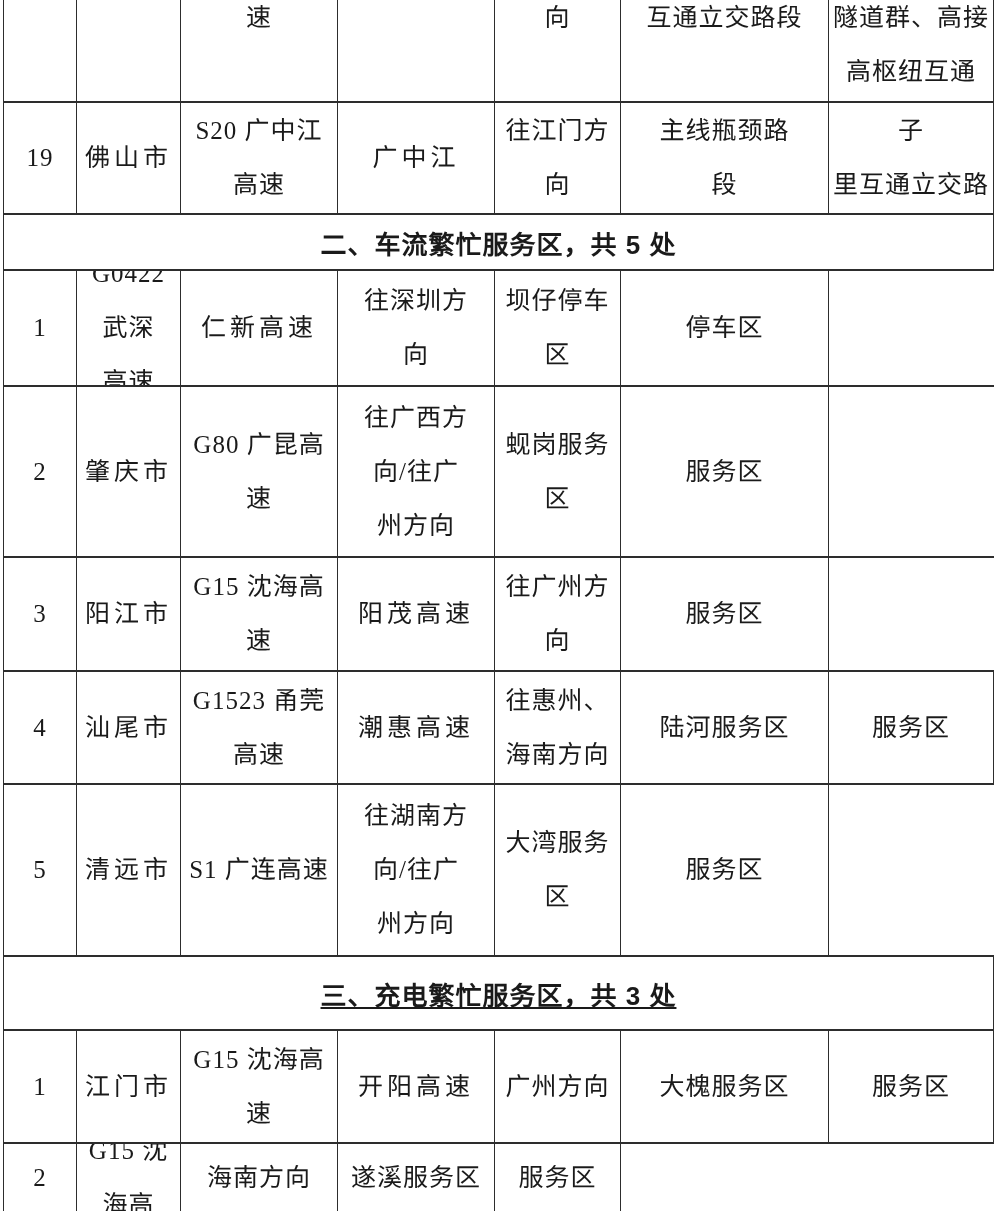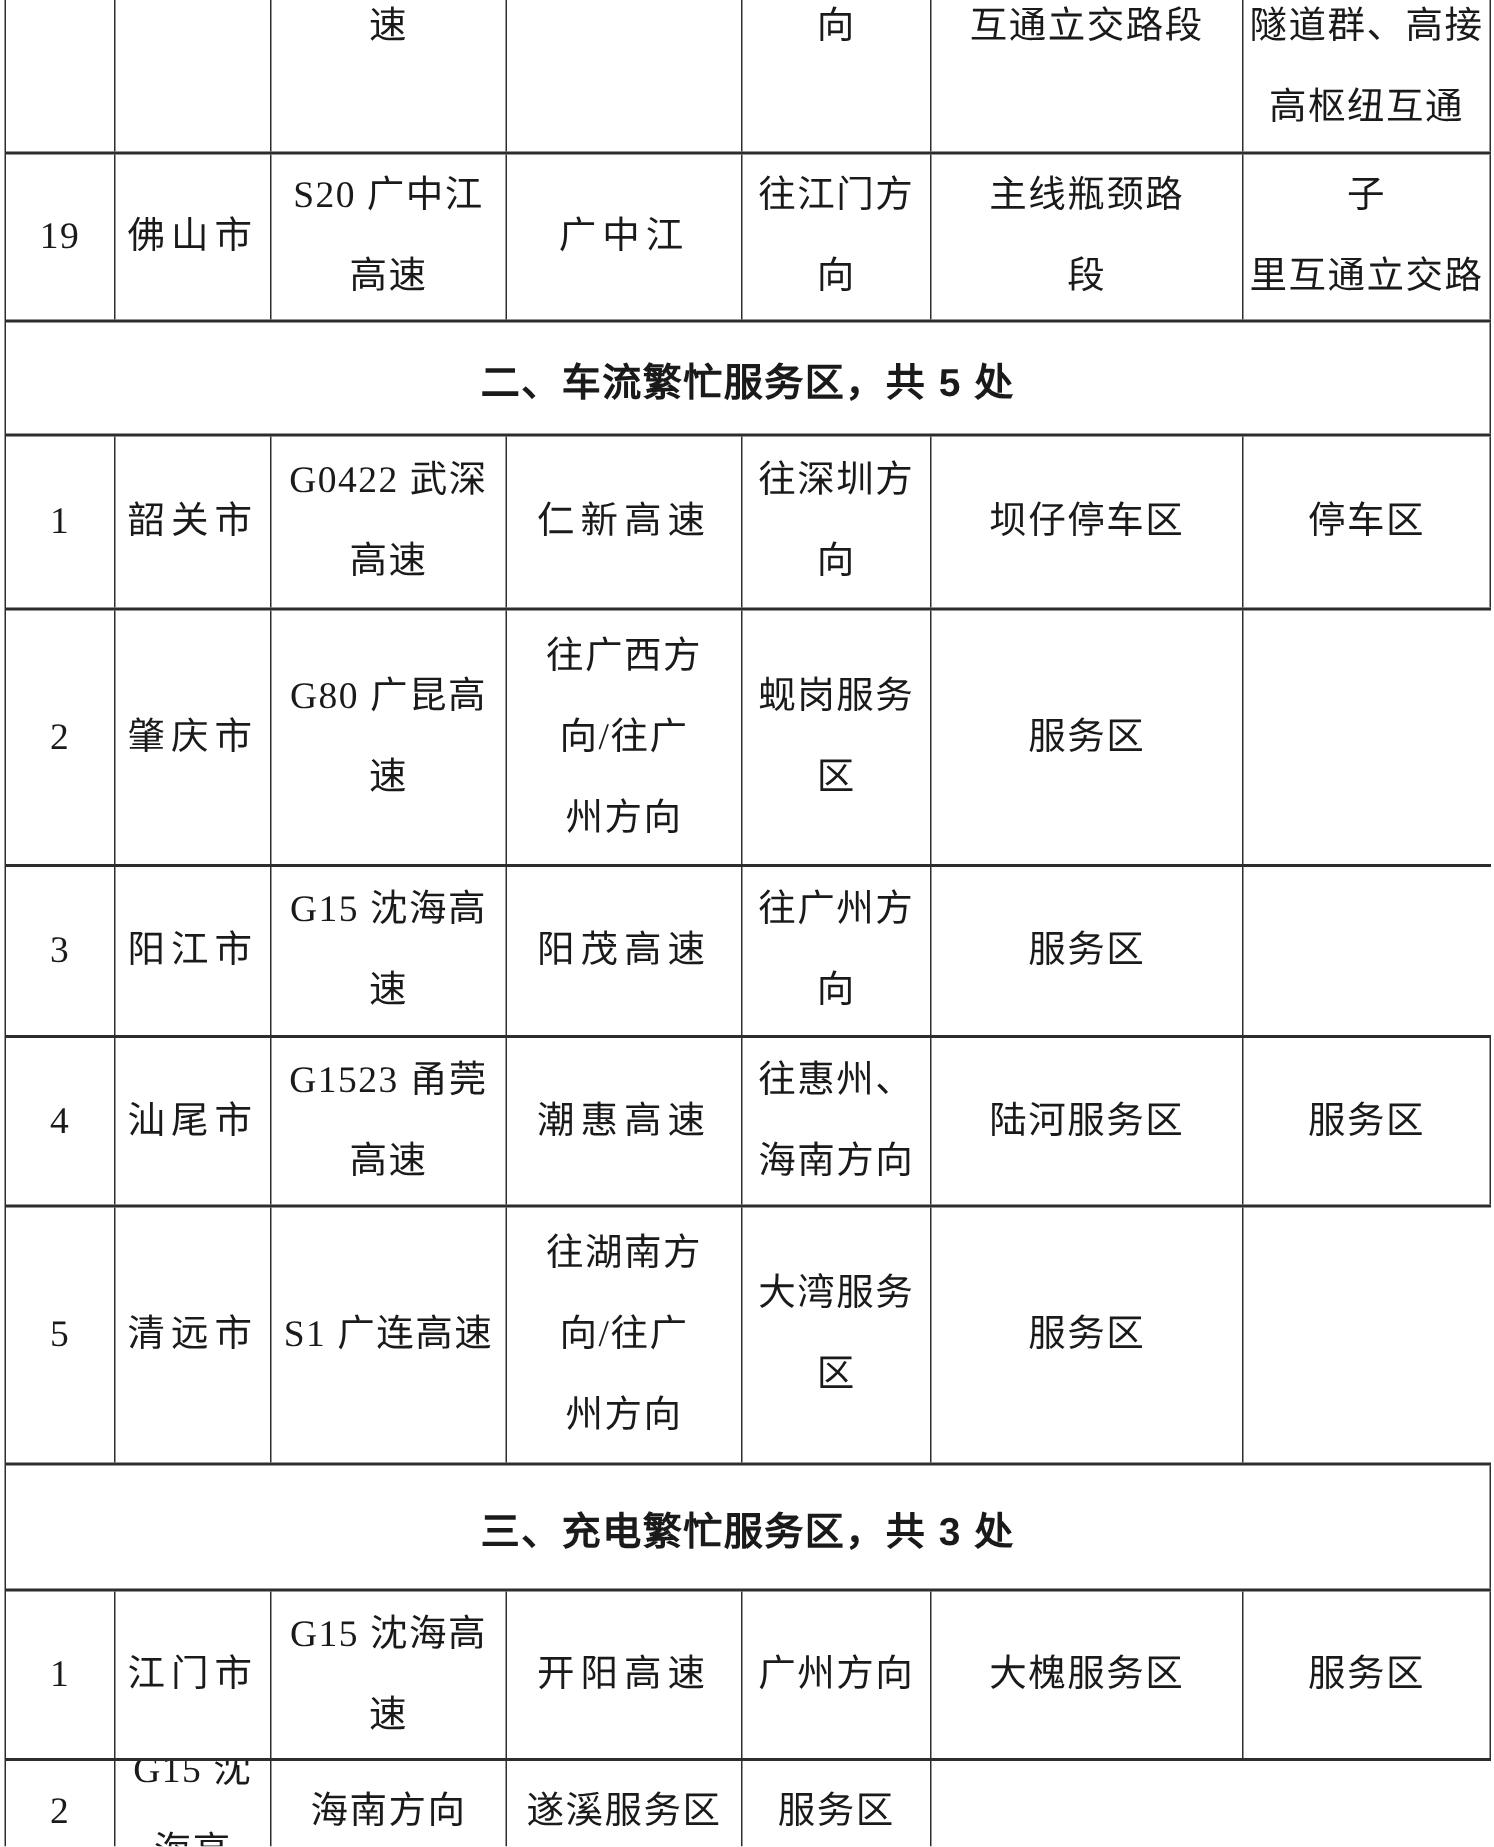--- a/index.html
+++ b/index.html
@@ -100,29 +100,26 @@
         </div>
         <div class="cell cell-area-type">
           <span class="txt">主线瓶颈路
 段</span>
         </div>
         <div class="cell cell-location">
           <span class="txt">天连互通至狮子
 里互通立交路段</span>
         </div>
       </div>
-      <div class="section-row" style="height: 76px;">
+      <div class="section-row" style="height: 56px;">
         <div class="section-cell">二、车流繁忙服务区，共 5 处</div>
       </div>
       <div class="row data" style="height: 116px;">
         <div class="cell cell-number">
           <span class="txt">1</span>
-        </div>
-        <div class="cell cell-city">
-          <span class="txt">韶关市</span>
         </div>
         <div class="cell cell-highway-code">
           <span class="txt">G0422 武深
 高速</span>
         </div>
         <div class="cell cell-road">
           <span class="txt">仁新高速</span>
         </div>
         <div class="cell cell-direction">
           <span class="txt">往深圳方
@@ -220,21 +217,21 @@
 向/往广
 州方向</span>
         </div>
         <div class="cell cell-location">
           <span class="txt">大湾服务区</span>
         </div>
         <div class="cell cell-area-type">
           <span class="txt">服务区</span>
         </div>
       </div>
-      <div class="section-row" style="height: 84px;">
+      <div class="section-row" style="height: 74px; text-decoration: underline;">
         <div class="section-cell">三、充电繁忙服务区，共 3 处</div>
       </div>
       <div class="row data" style="height: 113px;">
         <div class="cell cell-number">
           <span class="txt">1</span>
         </div>
         <div class="cell cell-city">
           <span class="txt">江门市</span>
         </div>
         <div class="cell cell-highway-code">

